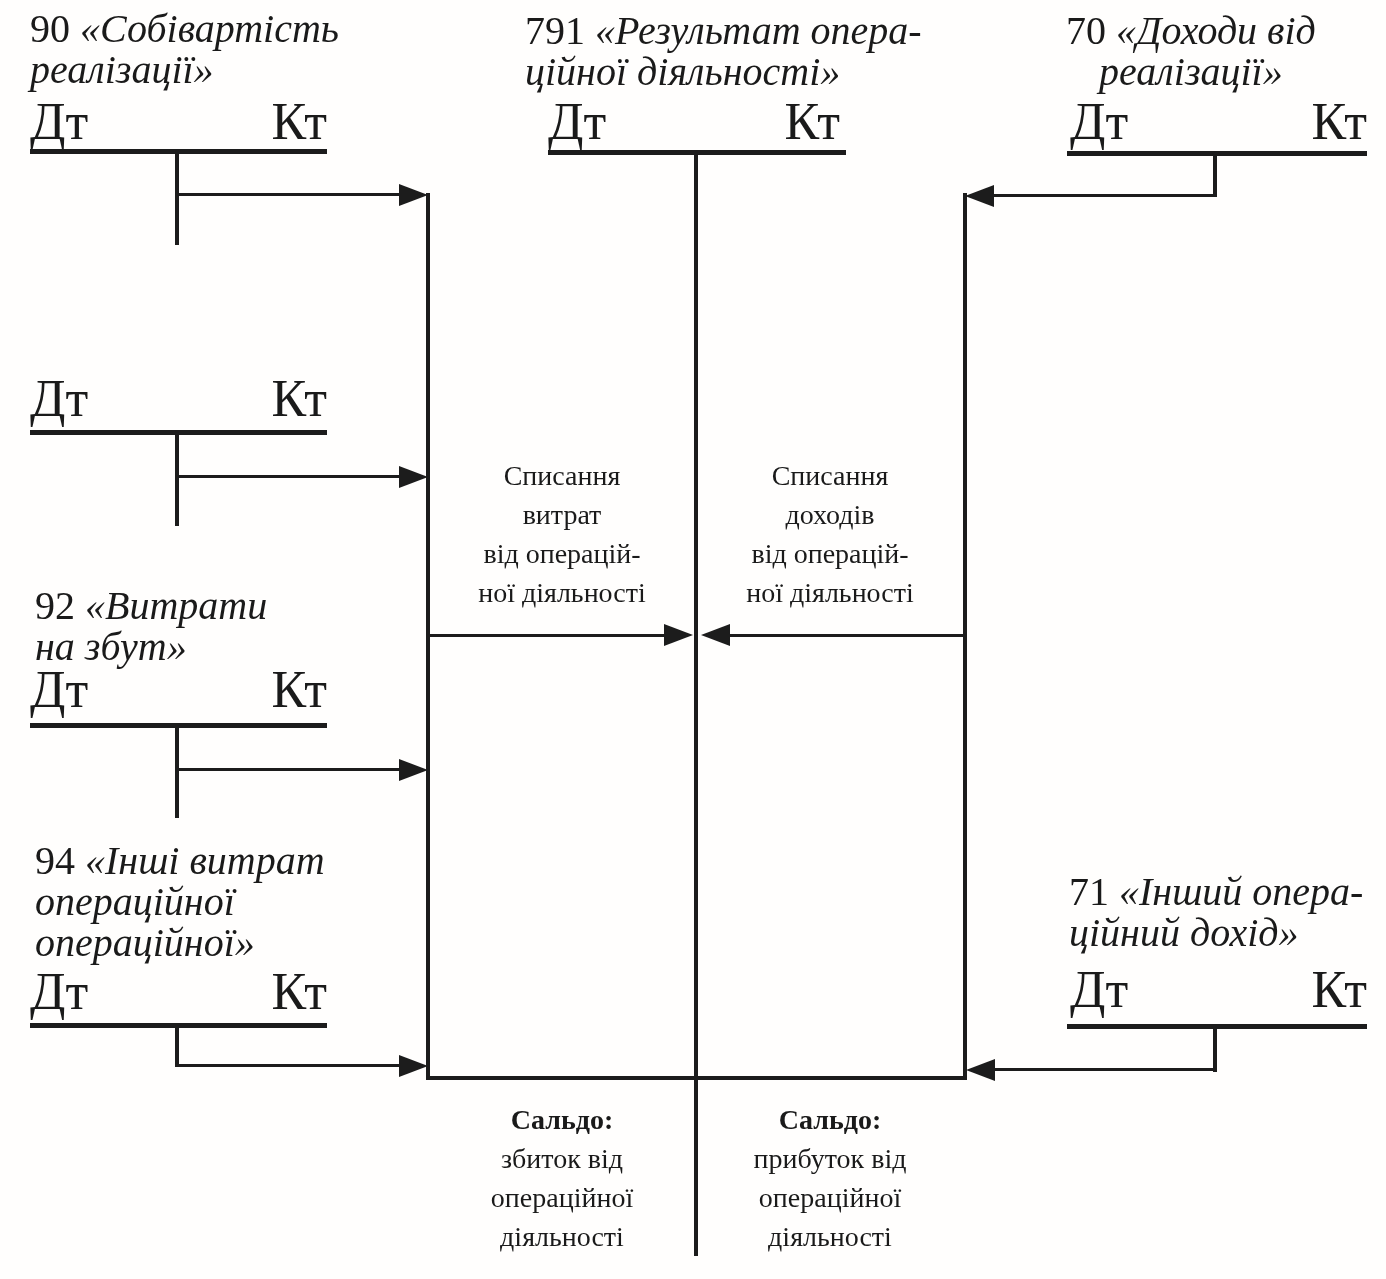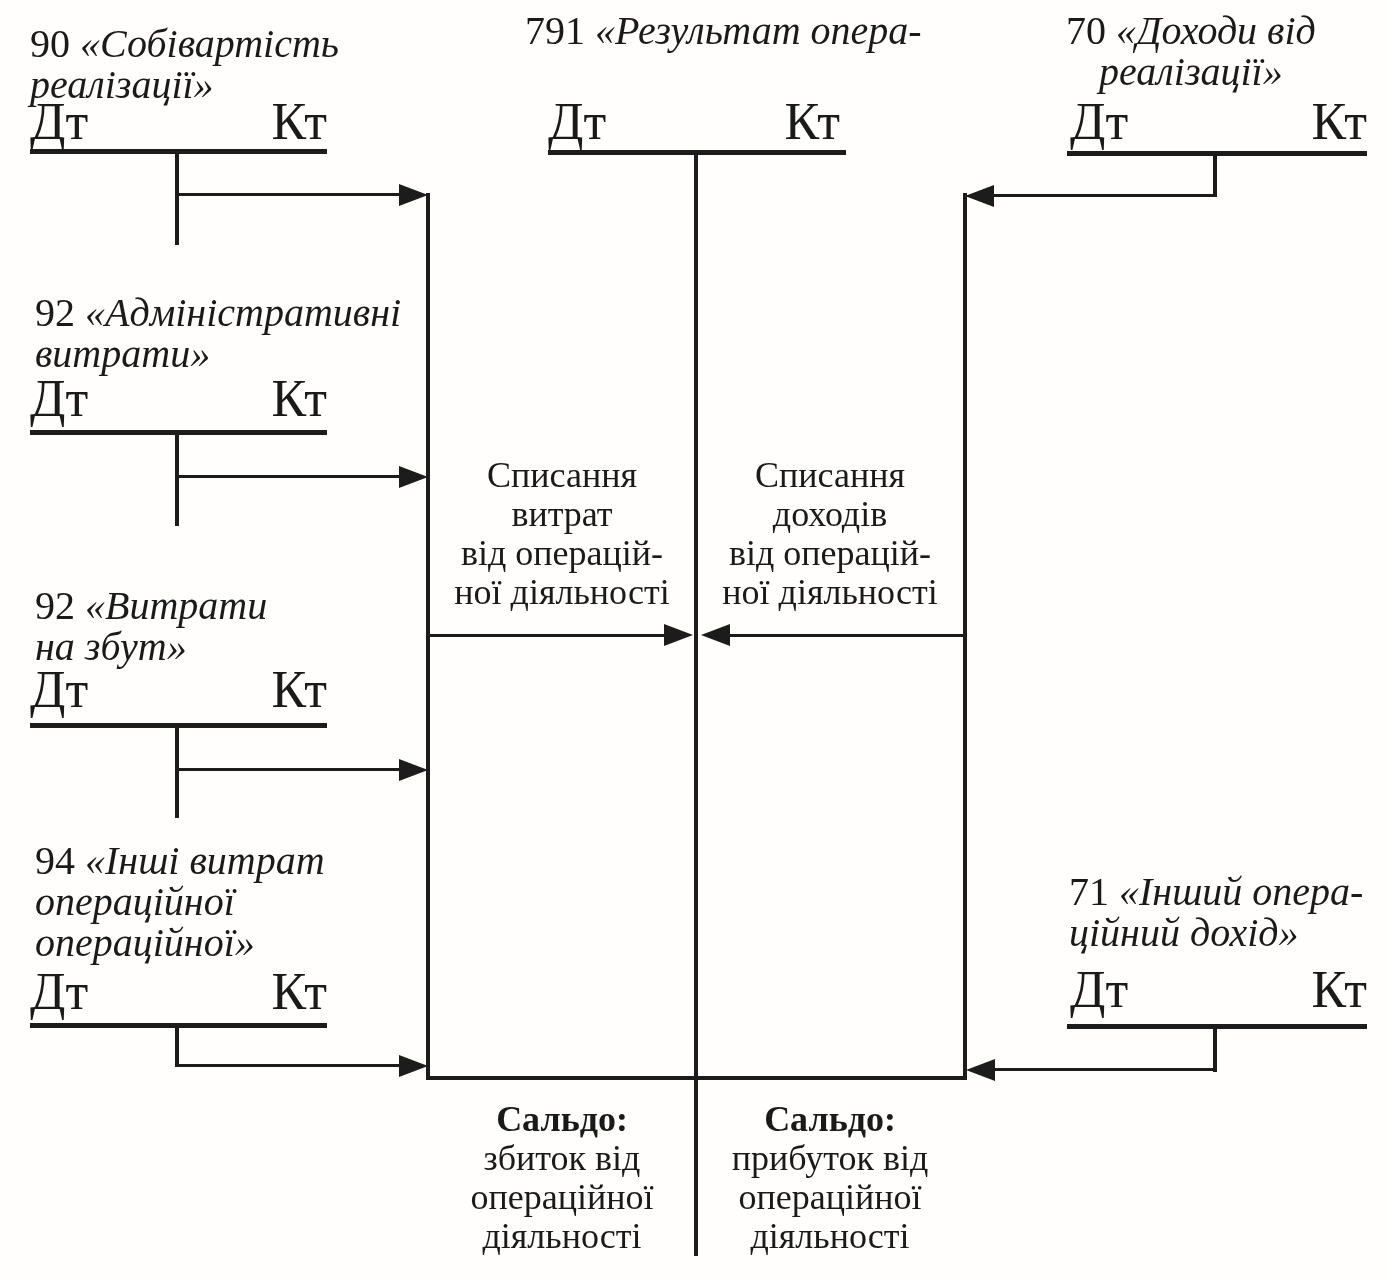--- a/index.html
+++ b/index.html
@@ -18,45 +18,41 @@
     font-size:52px; line-height:43px;
   }
   .tbar  { position:absolute; height:5px; background:#1c1c1c; }
   .vline { position:absolute; width:4px;  background:#1c1c1c; }
   .hline { position:absolute; height:4px; background:#1c1c1c; }
   .aline { position:absolute; height:3px; background:#1c1c1c; }
   .ah-r, .ah-l { position:absolute; width:0; height:0;
     border-top:11px solid transparent; border-bottom:11px solid transparent; }
   .ah-r { border-left:29px solid #1c1c1c; }
   .ah-l { border-right:29px solid #1c1c1c; }
-  .note { position:absolute; text-align:center; font-size:36px; line-height:39px; }
+  .note { position:absolute; text-align:center; font-size:28px; line-height:39px; }
   .note .hd { font-weight:bold; }
 </style>
 </head>
 <body>
 
 <div id="page">
 
-  <div class="title" style="left:30px; top:23px;">
+  <div class="title" style="left:30px; top:8px;">
     <div><span class="num">90</span><span class="nm">«Собівартість</span></div>
     <div class="nm">реалізації»</div>
   </div>
   <div class="lblrow" style="left:30px; top:100px; width:297px;">
     <span>Дт</span>
     <span>Кт</span>
   </div>
   <div class="tbar" style="left:30px;  top:149px; width:297px;"></div>
   <div class="vline" style="left:175px; top:149px; height:96px;"></div>
   <div class="aline" style="left:177px; top:193px; width:224px;"></div>
   <div class="ah-r" style="left:399px; top:184px;"></div>
 
-  <div class="title" style="left:35px; top:292px;">
-    <div><span class="num">92</span><span class="nm">«Адміністративні</span></div>
-    <div class="nm">витрати»</div>
-  </div>
   <div class="lblrow" style="left:30px; top:377px; width:297px;">
     <span>Дт</span>
     <span>Кт</span>
   </div>
   <div class="tbar" style="left:30px;  top:430px; width:297px;"></div>
   <div class="vline" style="left:175px; top:430px; height:96px;"></div>
   <div class="aline" style="left:177px; top:475px; width:224px;"></div>
   <div class="ah-r" style="left:399px; top:466px;"></div>
 
   <div class="title" style="left:35px; top:585px;">
@@ -81,20 +77,21 @@
     <span>Дт</span>
     <span>Кт</span>
   </div>
   <div class="tbar" style="left:30px;  top:1023px; width:297px;"></div>
   <div class="vline" style="left:175px; top:1023px; height:44px;"></div>
   <div class="aline" style="left:177px; top:1064px; width:224px;"></div>
   <div class="ah-r" style="left:399px; top:1055px;"></div>
 
   <div class="title" style="left:525px; top:10px;">
     <div><span class="num">791</span><span class="nm">«Результат опера-</span></div>
+    <div class="nm">ційної діяльності»</div>
   </div>
   <div class="lblrow" style="left:548px; top:100px; width:292px;">
     <span>Дт</span>
     <span>Кт</span>
   </div>
   <div class="tbar" style="left:548px; top:150px; width:298px;"></div>
   <div class="vline" style="left:694px; top:150px; height:1106px;"></div>
 
   <div class="title" style="left:1066px; top:10px;text-align:center;">
     <div><span class="num">70</span><span class="nm">«Доходи від</span></div>

